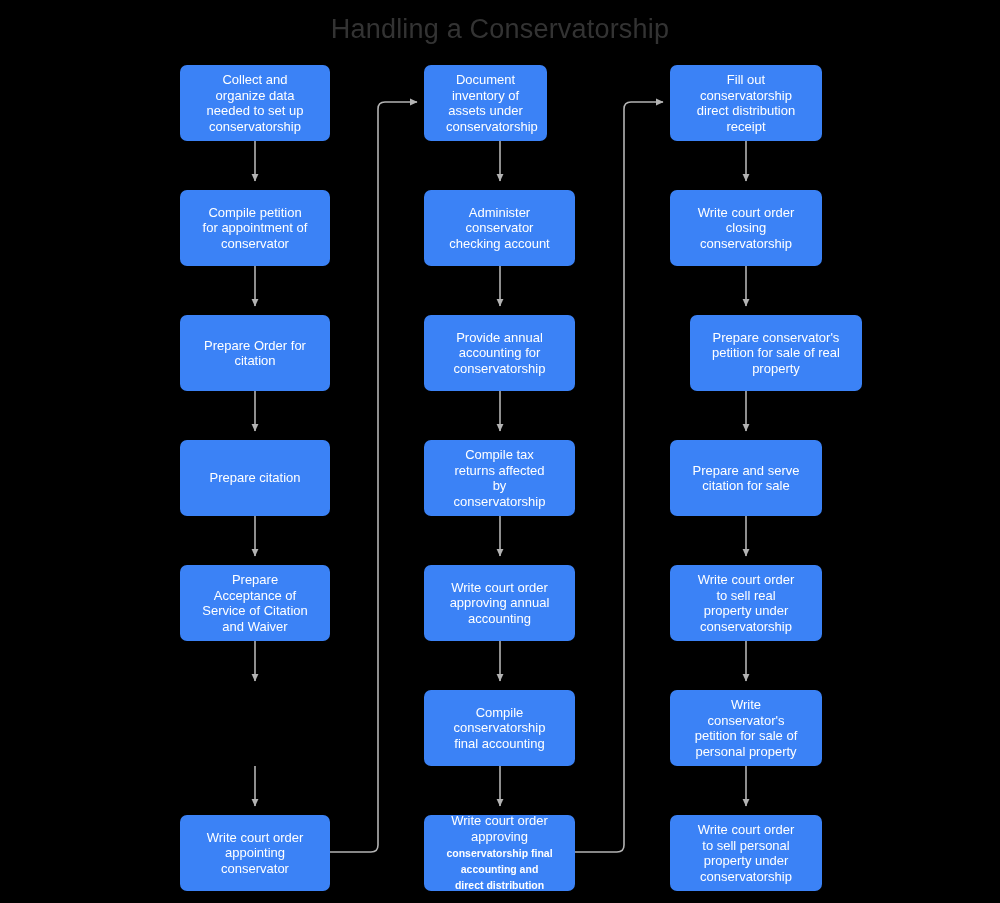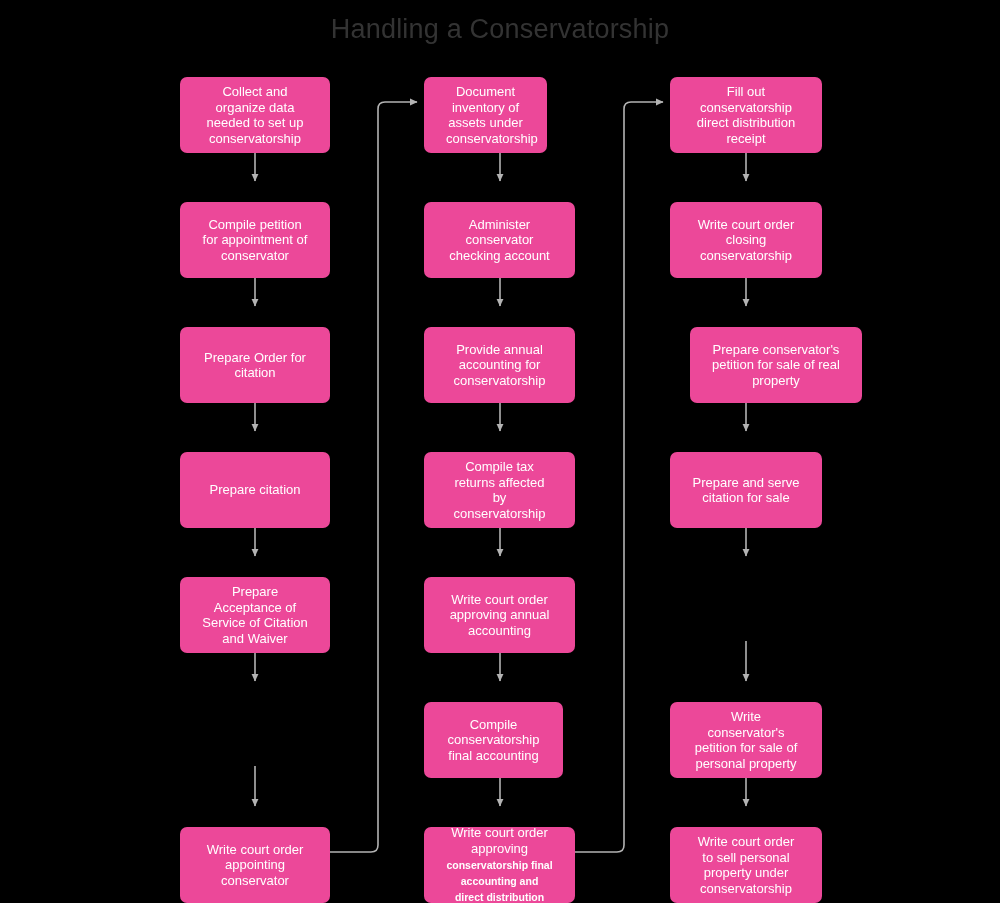--- a/index.html
+++ b/index.html
@@ -35,31 +35,30 @@
   svg#connectors {
     position: absolute;
     left: 0; top: 0;
     width: 1000px;
     height: 903px;
     pointer-events: none;
   }
   .node {
     position: absolute;
     box-sizing: border-box;
-    background: #ec4899;
+    background: #3b82f6;
     border-radius: 7px;
     display: flex;
     align-items: center;
     justify-content: center;
     text-align: center;
     color: #ffffff;
     font-size: 13px;
     line-height: 15.5px;
     padding: 4px 22px;
-    margin-top: 12px;
   }
   .node .label {
     display: block;
     width: 100%;
   }
   .node.shrink .label {
     font-size: 13px;
     line-height: 16px;
   }
   .node.shrink .label .tail {
@@ -175,39 +174,42 @@
   </div>
   <div class="node" style="left:424px; top:315px; width:151px; height:76px;">
     <span class="label">Provide annual accounting for conservatorship</span>
   </div>
   <div class="node" style="left:424px; top:440px; width:151px; height:76px;">
     <span class="label">Compile tax returns affected by conservatorship</span>
   </div>
   <div class="node" style="left:424px; top:565px; width:151px; height:76px;">
     <span class="label">Write court order approving annual accounting</span>
   </div>
-  <div class="node" style="left:424px; top:690px; width:139px; height:76px;">
+  <div class="node" style="left:424px; top:690px; width:151px; height:76px;">
     <span class="label">Compile conservatorship final accounting</span>
   </div>
   <div class="node shrink" style="left:424px; top:815px; width:151px; height:76px;">
     <span class="label"><span class="head">Write court order approving </span><span class="tail">conservatorship final accounting and direct distribution</span></span>
   </div>
 
   <div class="node" style="left:670px; top:65px; width:152px; height:76px;">
     <span class="label">Fill out conservatorship direct distribution receipt</span>
   </div>
   <div class="node" style="left:670px; top:190px; width:152px; height:76px;">
     <span class="label">Write court order closing conservatorship</span>
   </div>
   <div class="node" style="left:690px; top:315px; width:172px; height:76px;">
     <span class="label">Prepare conservator's petition for sale of real property</span>
   </div>
   <div class="node" style="left:670px; top:440px; width:152px; height:76px;">
     <span class="label">Prepare and serve citation for sale</span>
   </div>
+  <div class="node" style="left:670px; top:565px; width:152px; height:76px;">
+    <span class="label">Write court order to sell real property under conservatorship</span>
+  </div>
   <div class="node" style="left:670px; top:690px; width:152px; height:76px;">
     <span class="label">Write conservator's petition for sale of personal property</span>
   </div>
   <div class="node" style="left:670px; top:815px; width:152px; height:76px;">
     <span class="label">Write court order to sell personal property under conservatorship</span>
   </div>
 
 </div>
 
 </body></html>

